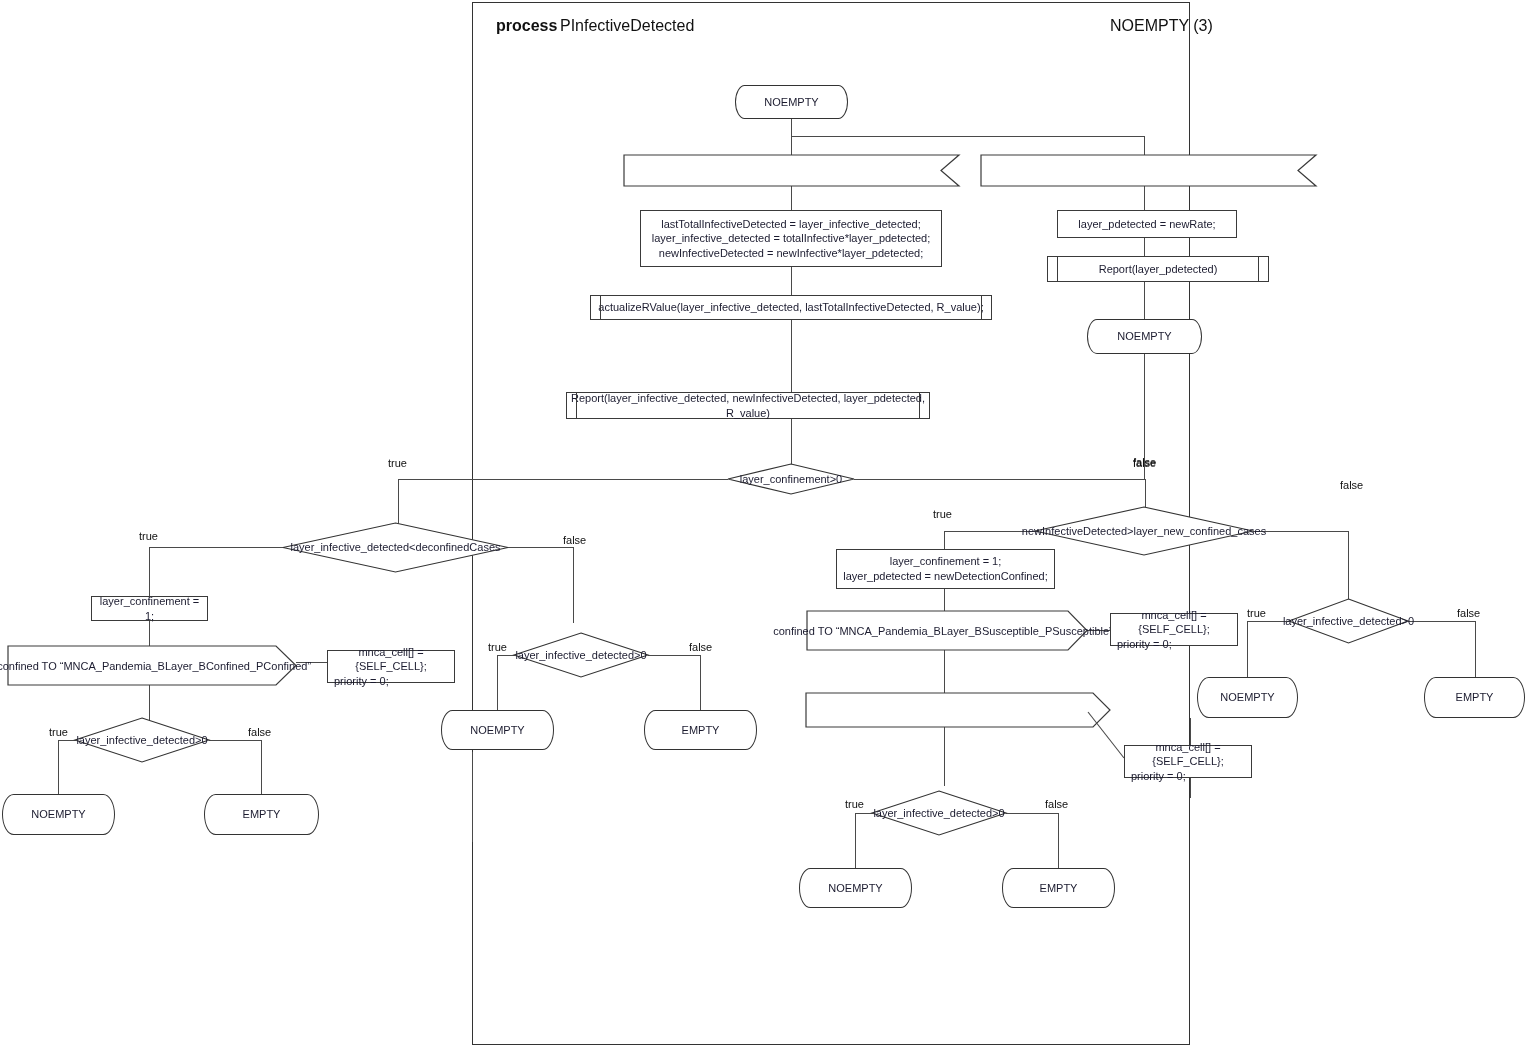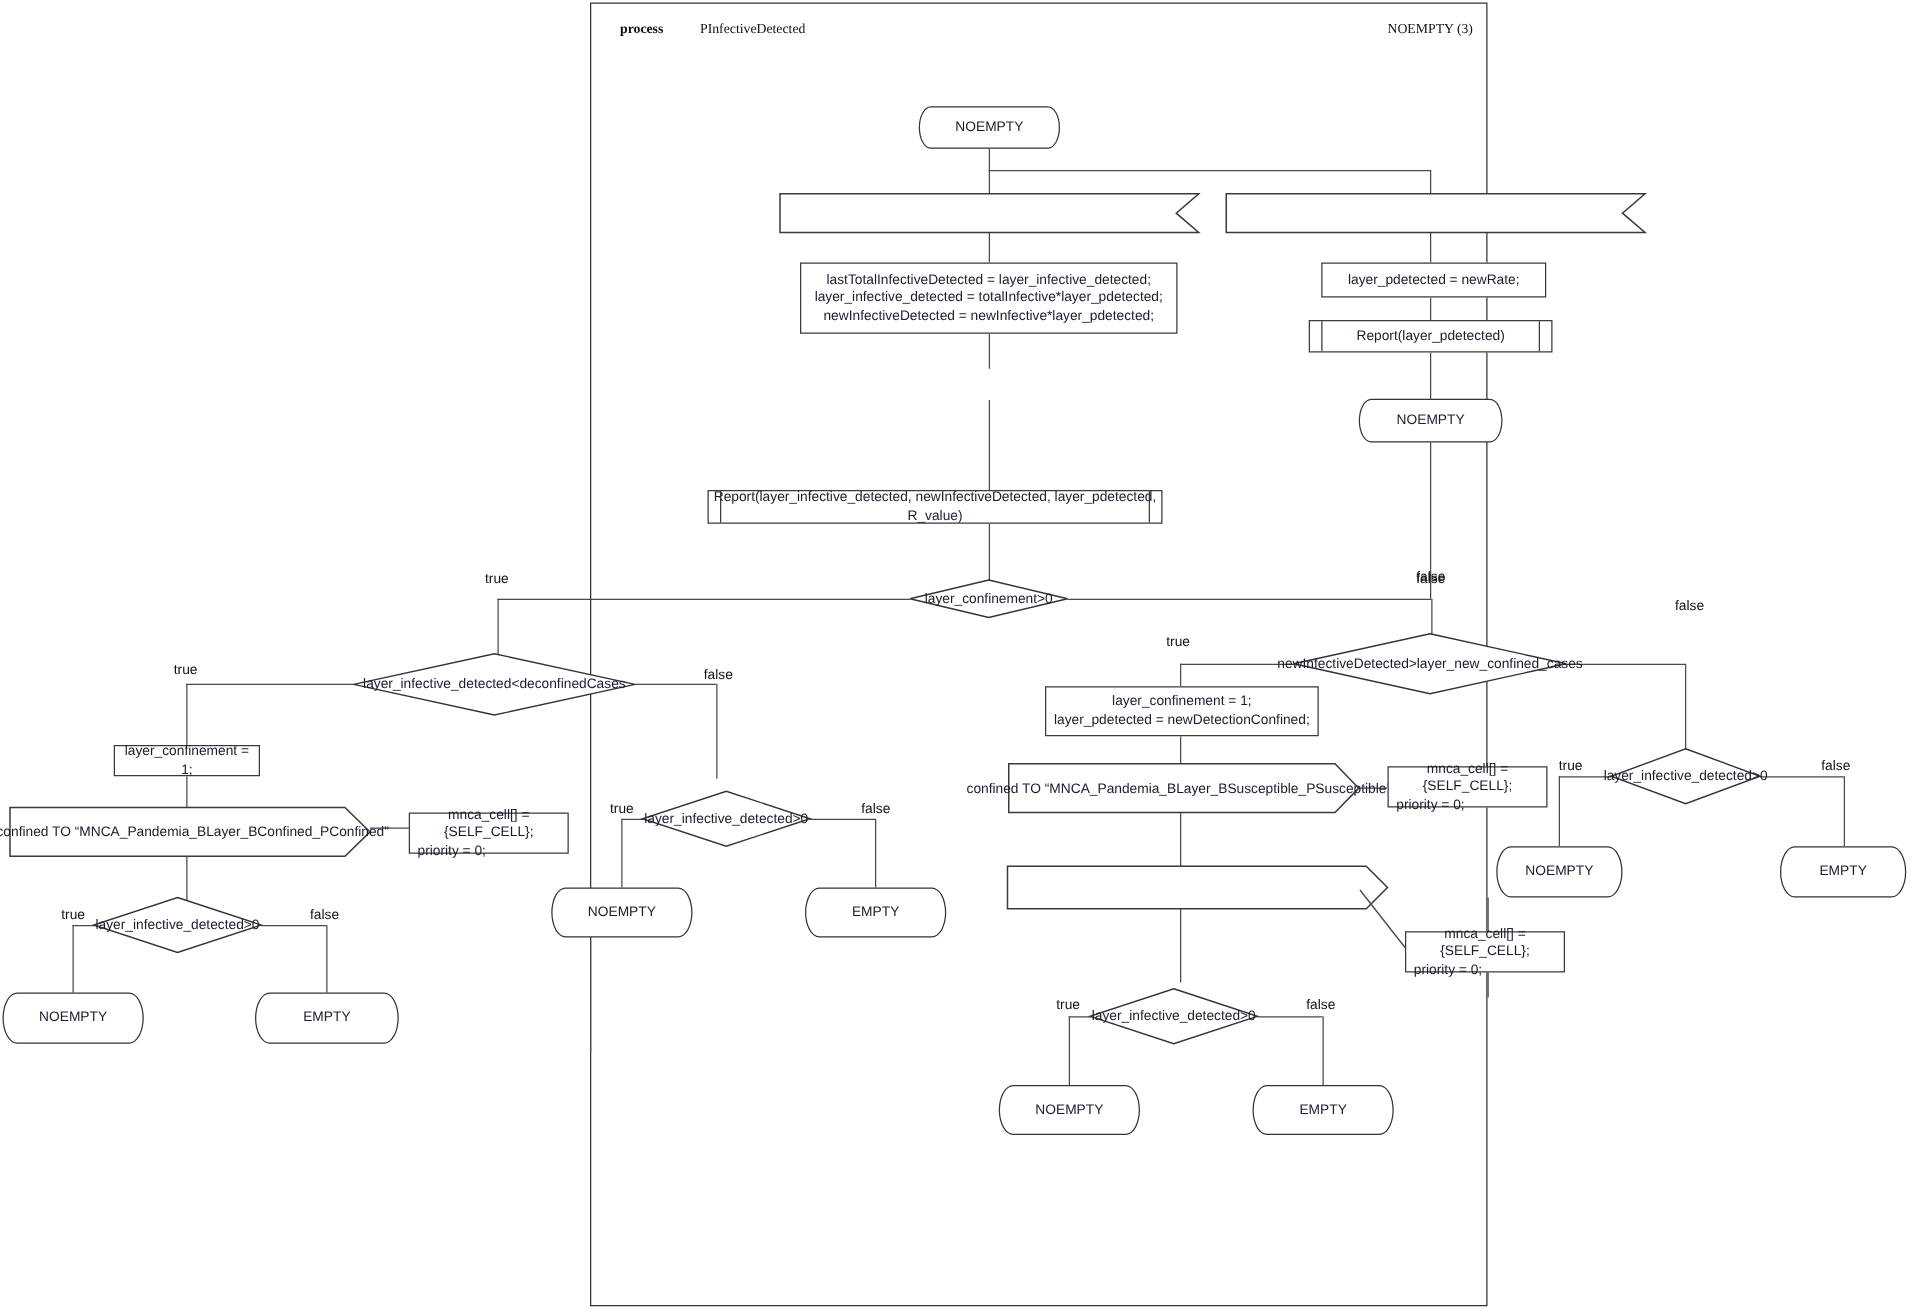--- a/index.html
+++ b/index.html
@@ -1,21 +1,21 @@
 <!DOCTYPE html>
 <html><head>
 <meta charset="utf-8">
 <style>
   html,body{margin:0;padding:0;background:#ffffff;}
   body{font-family:"Liberation Sans",sans-serif;}
   #canvas{position:relative;width:1532px;height:1047px;background:#fff;overflow:hidden;}
   .node{position:absolute;box-sizing:border-box;display:flex;align-items:center;justify-content:center;
         text-align:center;color:#1b1b2f;font-size:11px;line-height:1.32;}
   .container{position:absolute;border:1.4px solid #333;box-sizing:border-box;background:transparent;}
-  .hdr{position:absolute;font-size:11px;color:#111;white-space:nowrap;font-family:Liberation Serif, serif;}
+  .hdr{position:absolute;font-size:16px;color:#111;white-space:nowrap;}
   .hdr.b{font-weight:bold;}
   .ln{position:absolute;background:#4a4a4a;}
   .ln.h{height:1.1px;}
   .ln.v{width:1.1px;}
   .lbl{position:absolute;font-size:11px;color:#111;white-space:nowrap;}
   
   .proc{border:1.2px solid #3a3a3a;background:#fff;padding:3px 6px;}
   
   .term{border:1.3px solid #333;background:#fff;border-radius:16px/28px;}
   
@@ -118,24 +118,25 @@
   </div>
 
   <div class="node proc" style="left:640px;top:210px;width:302px;height:57px;flex-direction:column;">
     <span class="multi">lastTotalInfectiveDetected = layer_infective_detected;</span>
     <span class="multi">layer_infective_detected = totalInfective*layer_pdetected;</span>
     <span class="multi">newInfectiveDetected = newInfective*layer_pdetected;</span>
   </div>
 
   <div class="node proc" style="left:1057px;top:210px;width:180px;height:28px;">layer_pdetected = newRate;</div>
 
-  <div class="node sub" style="left:1047px;top:256px;width:195px;height:26px;">Report(layer_pdetected)</div>
+  <div class="node sub" style="left:1047px;top:256px;width:222px;height:26px;">Report(layer_pdetected)</div>
 
   <div class="node term" style="left:1087px;top:319px;width:115px;height:35px;">NOEMPTY</div>
 
+  <div class="node sub" style="left:590px;top:295px;width:402px;height:25px;">actualizeRValue(layer_infective_detected, lastTotalInfectiveDetected, R_value);</div>
 
   <div class="node sub" style="left:566px;top:392px;width:364px;height:27px;">Report(layer_infective_detected, newInfectiveDetected, layer_pdetected, R_value)</div>
 
   <div class="svgwrap" style="left:728px;top:464px;width:126px;height:30px;">
     <svg width="126" height="30" viewBox="0 0 126 30">
       <polygon points="63,0 126,15 63,30 0,15" fill="#fff" stroke="#333" stroke-width="1.1"></polygon>
     </svg>
   </div>
   <div class="dec-text" style="left:728px;top:471px;width:126px;height:16px;">layer_confinement&gt;0</div>
   <div class="lbl" style="left:388px;top:457px;">true</div>

